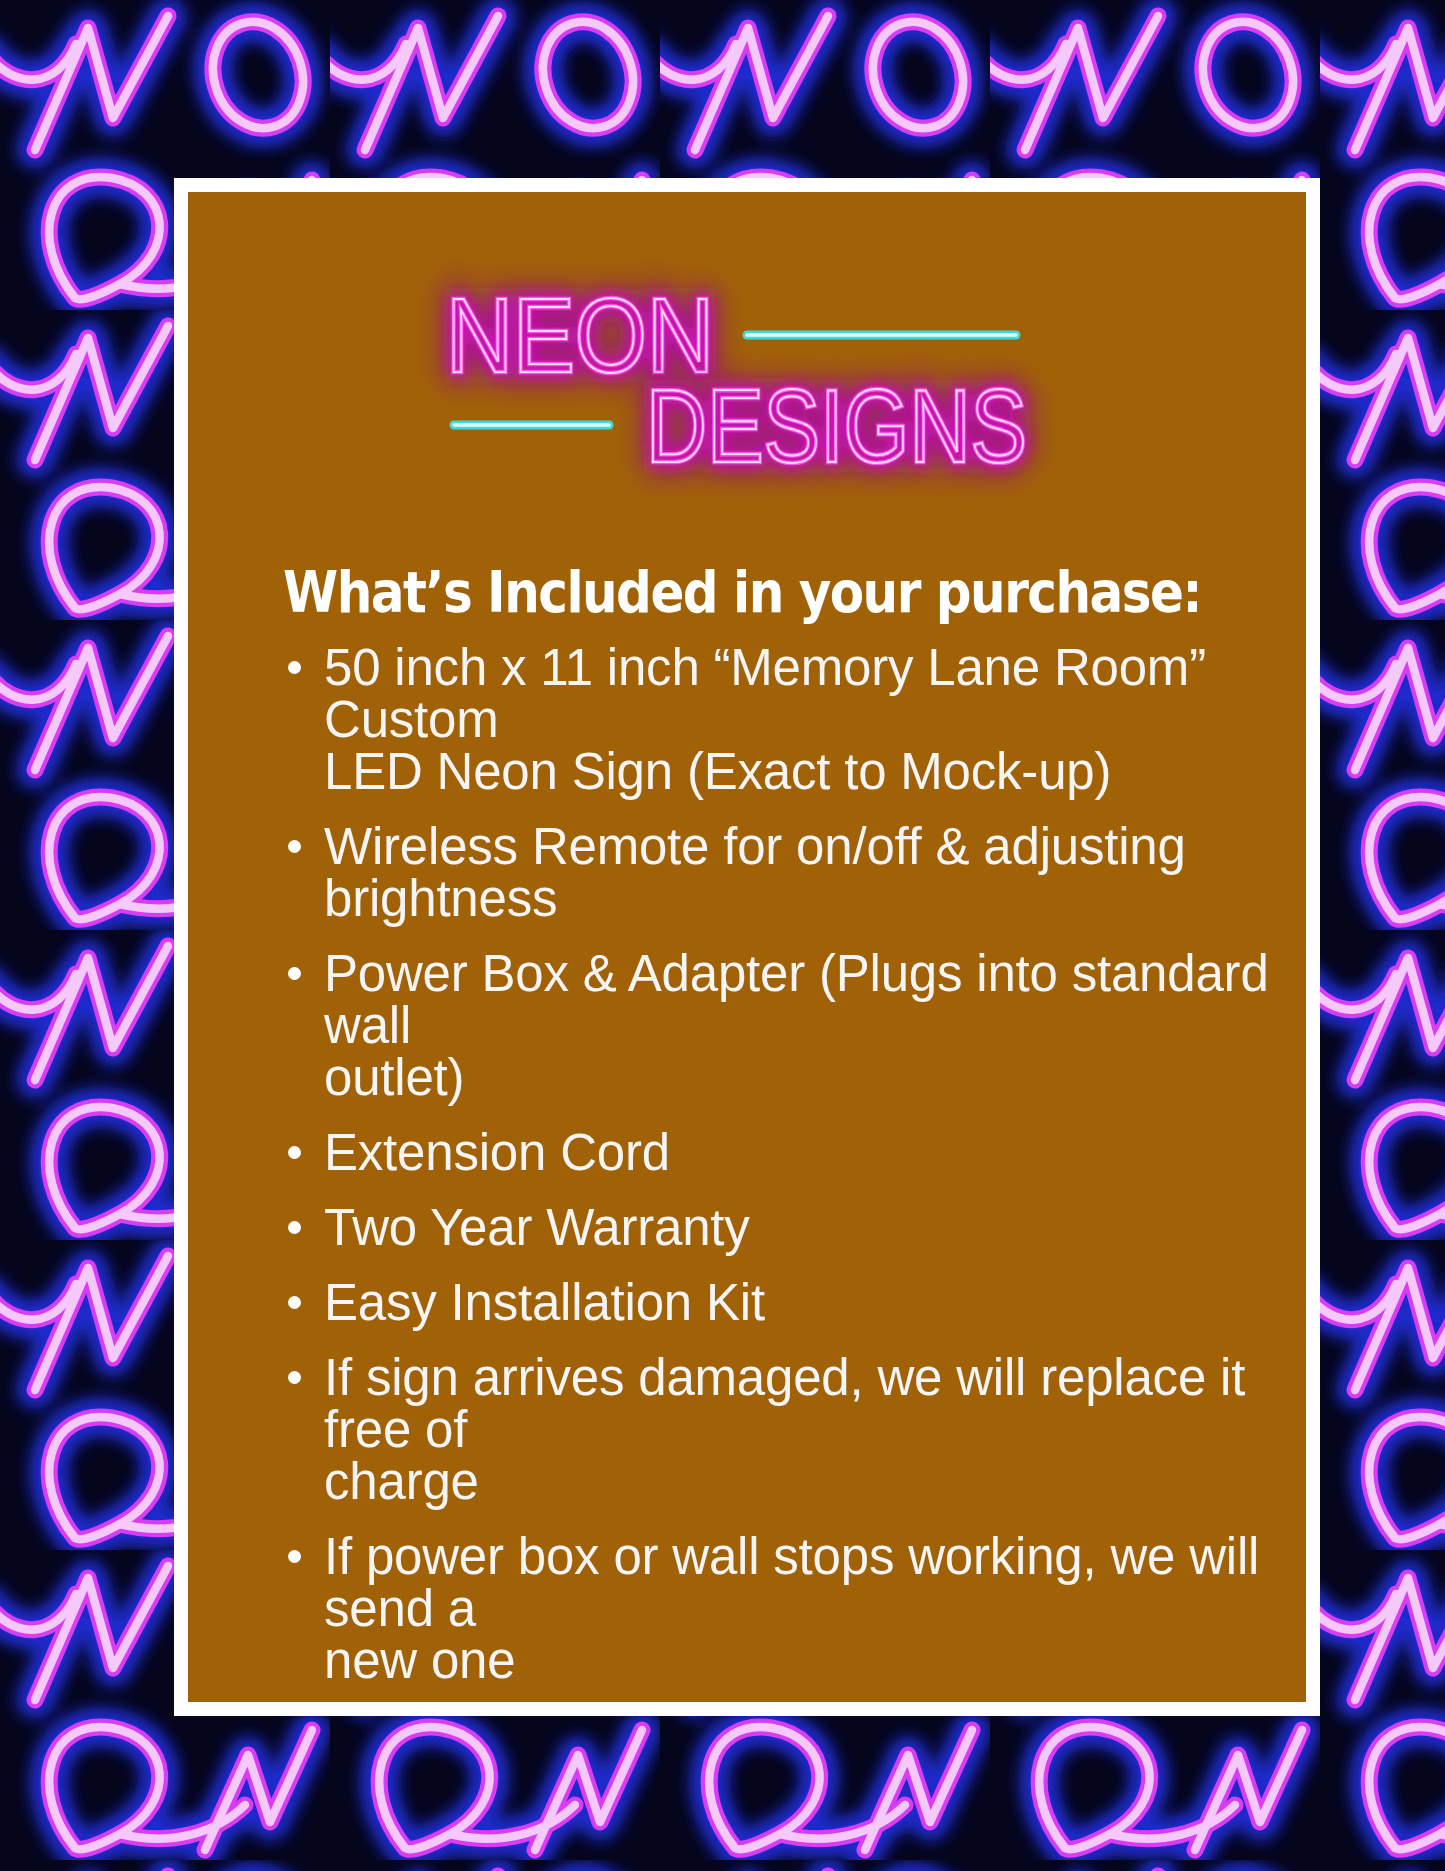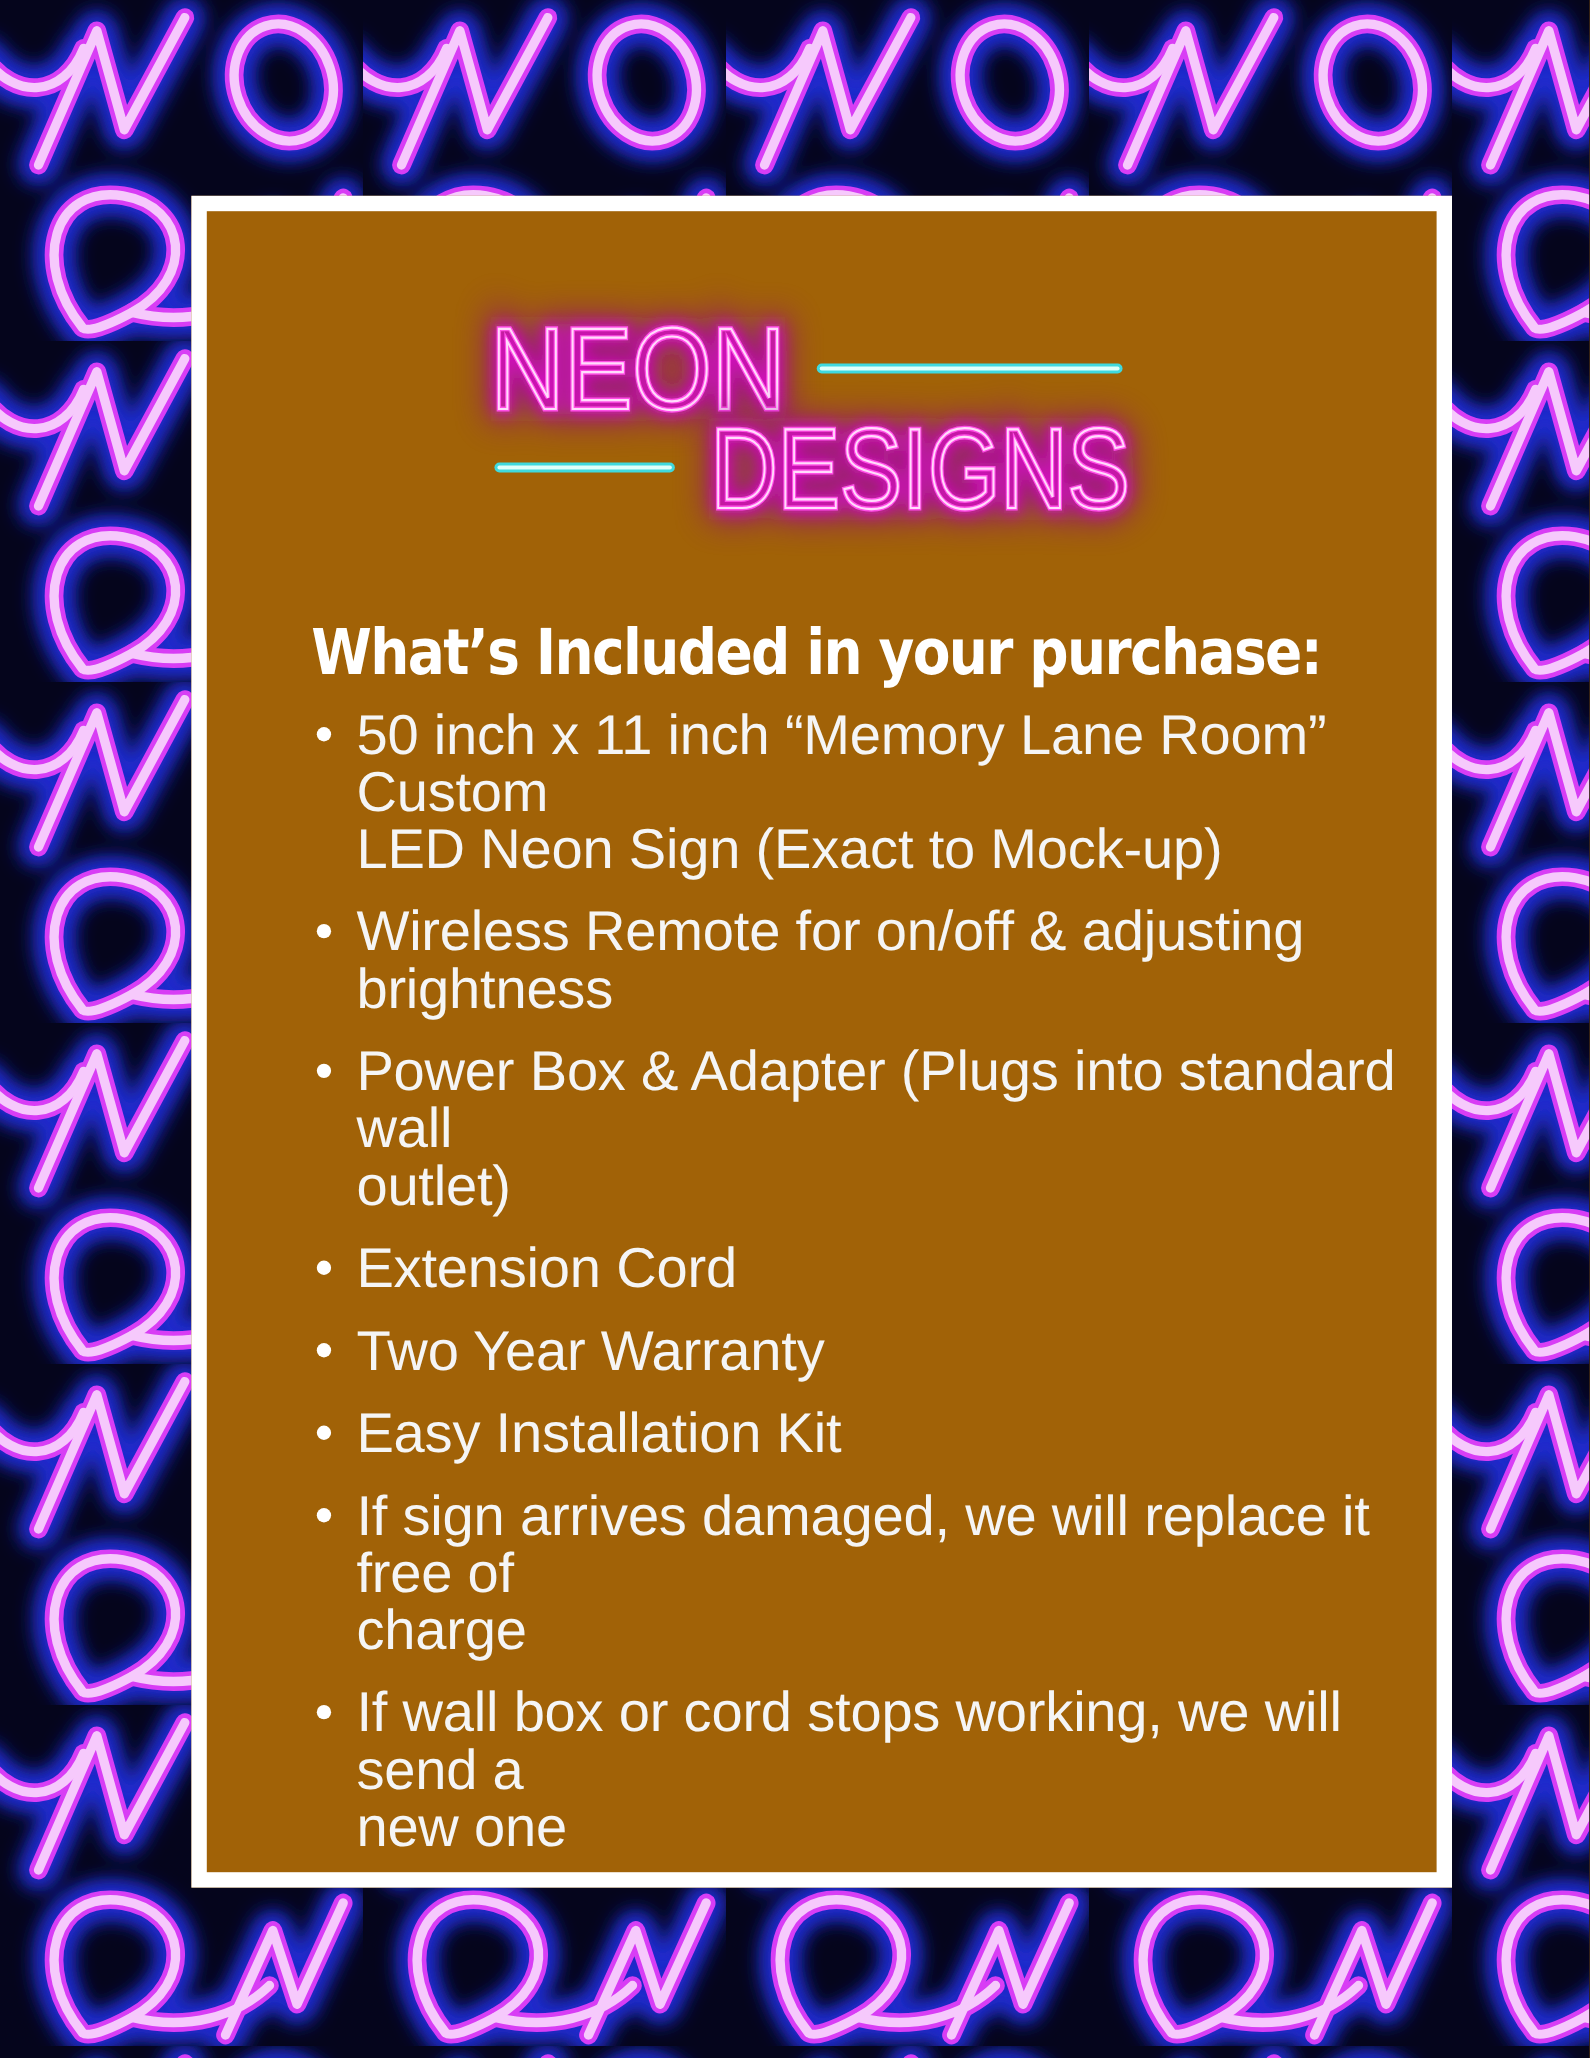--- a/index.html
+++ b/index.html
@@ -174,19 +174,19 @@
         <span class="dot"></span>
         <span class="txt">Easy Installation Kit</span>
       </li>
       <li>
         <span class="dot"></span>
         <span class="txt">If sign arrives damaged, we will replace it free of
 charge</span>
       </li>
       <li>
         <span class="dot"></span>
-        <span class="txt">If wall box or cord stops working, we will send a
+        <span class="txt">If power box or wall stops working, we will send a
 new one</span>
       </li>
     </ul>
 
   </div>
 </div>
 
 </body></html>

